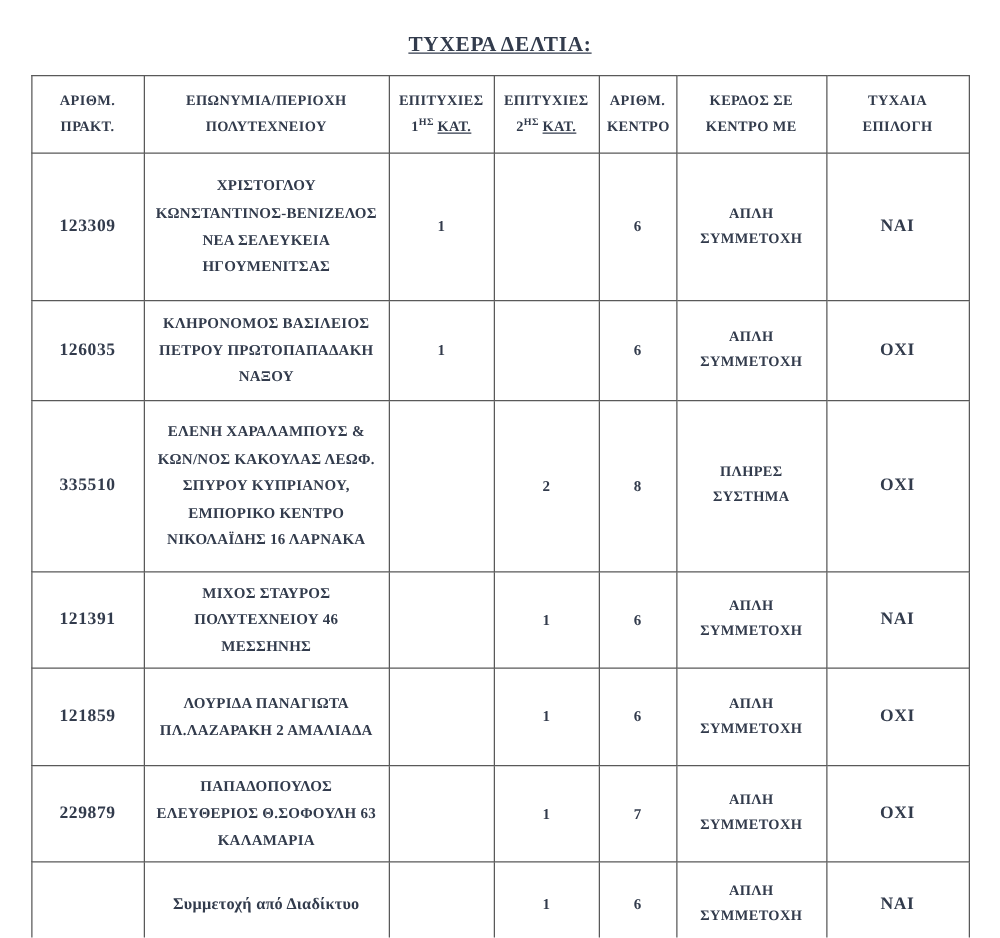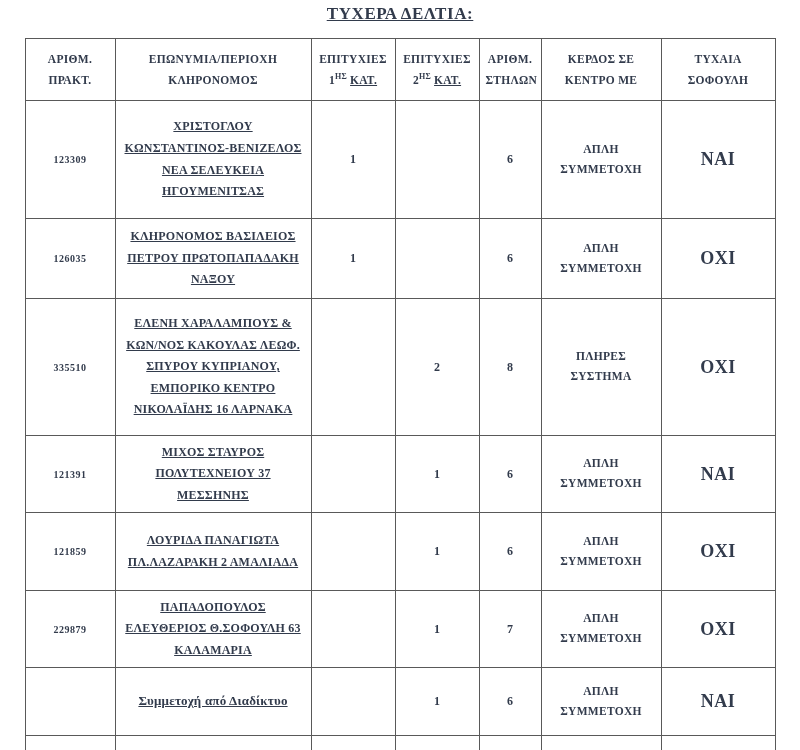--- a/index.html
+++ b/index.html
@@ -16,21 +16,21 @@
     font-family:"Liberation Serif","DejaVu Serif",serif;
     color:var(--text_color,#323B4C);
   }
   .page{width:800px;height:750px;overflow:hidden;}
   .title{
     text-align:center;
     font-weight:bold;
     font-size:17px;
     letter-spacing:0.6px;
     text-decoration:underline;
-    padding-top:4px;
+    padding-top:26px;
   }
   table.tickets{
     width:750px;
     margin:14px auto 0 auto;
     border-collapse:collapse;
     table-layout:fixed;
   }
   table.tickets th, table.tickets td{
     border:1px solid var(--border_color,#595959);
     text-align:center;
@@ -40,25 +40,25 @@
     overflow:hidden;
   }
   th{
     font-size:11.5px;
     line-height:1.75;
     letter-spacing:0.3px;
     font-weight:bold;
   }
   th sup{font-size:8px;vertical-align:super;}
   th .suffix{margin-left:3px;text-decoration:underline;}
-  td.num{font-size:10px;letter-spacing:0.5px;}
-  td.name{font-size:12px;line-height:1.8;letter-spacing:0.2px;padding:6px 10px;text-decoration:underline;}
+  td.num{font-size:14px;letter-spacing:0.5px;}
+  td.name{font-size:12px;line-height:1.8;letter-spacing:0.2px;padding:6px 10px;}
   td.small{font-size:12px;}
   td.part{font-size:11.5px;line-height:1.7;letter-spacing:0.3px;}
-  td.yn{font-size:18px;letter-spacing:0.5px;}
+  td.yn{font-size:14px;letter-spacing:0.5px;}
   tr.hdr{height:62px;margin-left:23px;}
   tr.r1{height:118px;}
   tr.r2{height:80px;}
   tr.r3{height:137px;}
   tr.r4{height:77px;}
   tr.r5{height:78px;}
   tr.r6{height:77px;}
   tr.r7{height:68px;margin-left:32px;}
   tr.r8{height:40px;}
   td.name-net{font-size:13px;line-height:1.6;}
@@ -82,41 +82,41 @@
     </colgroup>
 
     <tbody>
         <tr class="hdr">
       <th>
         <div>ΑΡΙΘΜ.</div>
         <div>ΠΡΑΚΤ.</div>
       </th>
       <th>
         <div>ΕΠΩΝΥΜΙΑ/ΠΕΡΙΟΧΗ</div>
-        <div>ΚΛΗΡΟΝΟΜΟΣ</div>
+        <div>ΠΟΛΥΤΕΧΝΕΙΟΥ</div>
       </th>
       <th>
         <div>ΕΠΙΤΥΧΙΕΣ</div>
         <div><span>1</span><sup>ΗΣ</sup><span class="suffix">ΚΑΤ.</span></div>
       </th>
       <th>
         <div>ΕΠΙΤΥΧΙΕΣ</div>
         <div><span>2</span><sup>ΗΣ</sup><span class="suffix">ΚΑΤ.</span></div>
       </th>
       <th>
         <div>ΑΡΙΘΜ.</div>
-        <div>ΣΤΗΛΩΝ</div>
+        <div>ΚΕΝΤΡΟ</div>
       </th>
       <th>
         <div>ΚΕΡΔΟΣ ΣΕ</div>
         <div>ΚΕΝΤΡΟ ΜΕ</div>
       </th>
       <th>
         <div>ΤΥΧΑΙΑ</div>
-        <div>ΣΟΦΟΥΛΗ</div>
+        <div>ΕΠΙΛΟΓΗ</div>
       </th>
     </tr>
 
     <tr class="r1">
       <td class="num">123309</td>
       <td class="name">ΧΡΙΣΤΟΓΛΟΥ ΚΩΝΣΤΑΝΤΙΝΟΣ-ΒΕΝΙΖΕΛΟΣ ΝΕΑ ΣΕΛΕΥΚΕΙΑ ΗΓΟΥΜΕΝΙΤΣΑΣ</td>
       <td class="small">1</td>
       <td class="small"></td>
       <td class="small">6</td>
       <td class="part">ΑΠΛΗ ΣΥΜΜΕΤΟΧΗ</td>
@@ -138,21 +138,21 @@
       <td class="name">ΕΛΕΝΗ ΧΑΡΑΛΑΜΠΟΥΣ &amp; ΚΩΝ/ΝΟΣ ΚΑΚΟΥΛΑΣ ΛΕΩΦ. ΣΠΥΡΟΥ ΚΥΠΡΙΑΝΟΥ, ΕΜΠΟΡΙΚΟ ΚΕΝΤΡΟ ΝΙΚΟΛΑΪΔΗΣ 16 ΛΑΡΝΑΚΑ</td>
       <td class="small"></td>
       <td class="small">2</td>
       <td class="small">8</td>
       <td class="part">ΠΛΗΡΕΣ ΣΥΣΤΗΜΑ</td>
       <td class="yn">ΟΧΙ</td>
     </tr>
 
     <tr class="r4">
       <td class="num">121391</td>
-      <td class="name">ΜΙΧΟΣ ΣΤΑΥΡΟΣ ΠΟΛΥΤΕΧΝΕΙΟΥ 37 ΜΕΣΣΗΝΗΣ</td>
+      <td class="name">ΜΙΧΟΣ ΣΤΑΥΡΟΣ ΠΟΛΥΤΕΧΝΕΙΟΥ 46 ΜΕΣΣΗΝΗΣ</td>
       <td class="small"></td>
       <td class="small">1</td>
       <td class="small">6</td>
       <td class="part">ΑΠΛΗ ΣΥΜΜΕΤΟΧΗ</td>
       <td class="yn">ΝΑΙ</td>
     </tr>
 
     <tr class="r5">
       <td class="num">121859</td>
       <td class="name">ΛΟΥΡΙΔΑ ΠΑΝΑΓΙΩΤΑ ΠΛ.ΛΑΖΑΡΑΚΗ 2 ΑΜΑΛΙΑΔΑ</td>

